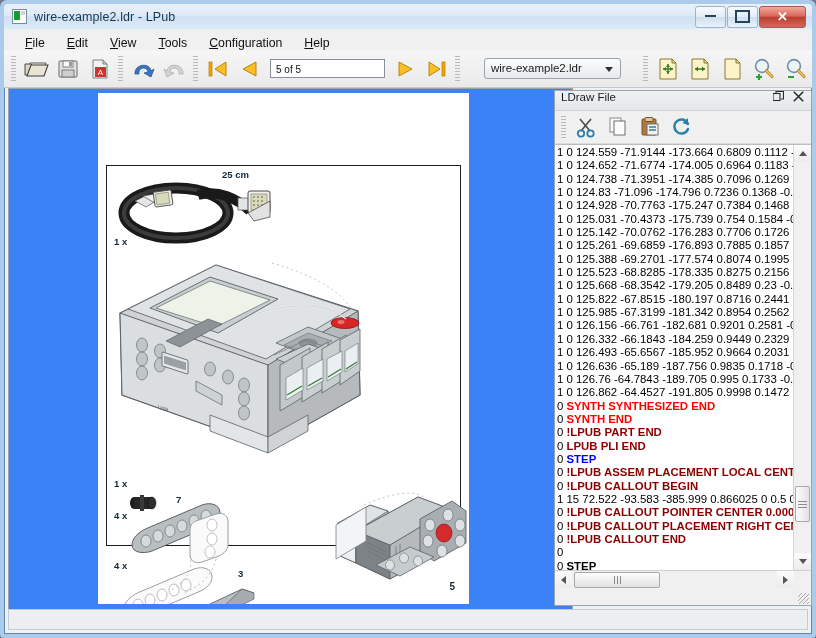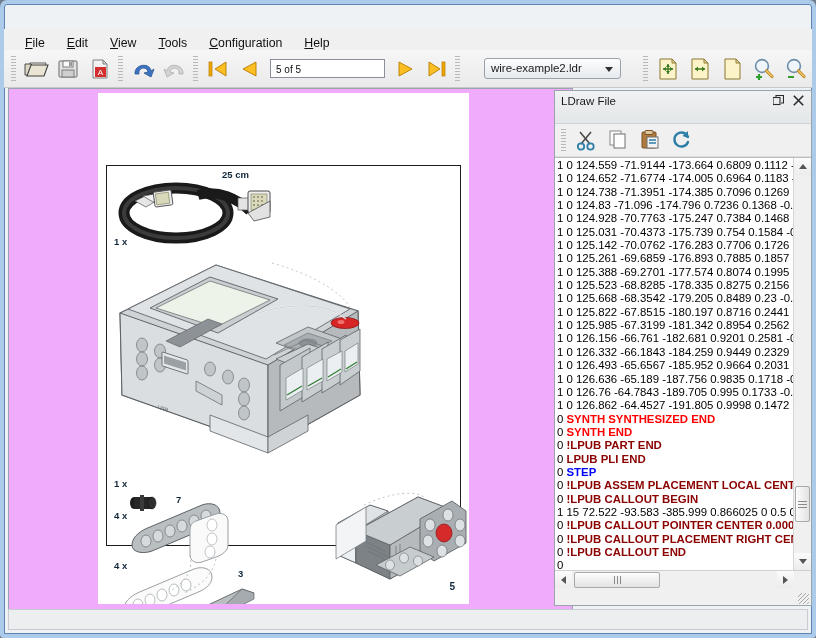--- a/index.html
+++ b/index.html
@@ -94,21 +94,21 @@
   }
   .combo .arrow{
     position:absolute;right:7px;top:8px;
     width:0;height:0;border-left:4.5px solid transparent;border-right:4.5px solid transparent;
     border-top:5px solid #303030;
   }
 
   
   .center{
     position:absolute;left:4px;top:84px;width:565px;bottom:18px;
-    background:#f0abfc;border:1px solid #9aa4ae;box-sizing:border-box;
+    background:#3b82f6;border:1px solid #9aa4ae;box-sizing:border-box;
     overflow:hidden;
   }
   .page{
     position:absolute;left:89px;top:4px;width:371px;height:511px;
     background:#fff;
   }
   .page-border{
     position:absolute;left:8px;top:72px;right:8px;height:381px;
     border:1px solid #1c1c1c;box-sizing:border-box;
   }
@@ -121,23 +121,23 @@
     background:#eceeef;border:1px solid #c5cbd0;box-sizing:border-box;
   }
 
   
   .dock{
     position:absolute;left:550px;top:86px;width:258px;bottom:28px;
     background:#f0f0f0;border:1px solid #9aa4ae;box-sizing:border-box;
     display:flex;flex-direction:column;
   }
   .dock-title{
-    height:19px;flex:0 0 auto;display:flex;align-items:center;
+    height:19px;flex:0 0 auto;display:flex;
     background:linear-gradient(to bottom,#eff1f2,#e4e7e9);
-    border-bottom:1px solid #cfd4d8;padding:0 4px 13px 6px;
+    border-bottom:1px solid #cfd4d8;padding:0 4px 0 6px;
   }
   .dock-title span.t{font-size:11.5px;color:#1a1a1a;}
   .dock-title .dbtns{margin-left:auto;display:flex;gap:9px;padding-right:3px;color:#2b2b2b;font-size:11px;}
   .dock-toolbar{
     height:32px;flex:0 0 auto;display:flex;align-items:center;padding-left:4px;
     background:#f0f0f0;border-bottom:1px solid #dcdcdc;
   }
   .dbtn{width:32px;height:28px;display:flex;align-items:center;justify-content:center;}
   .textarea-wrap{
     flex:1 1 auto;position:relative;background:#fff;overflow:hidden;
@@ -197,20 +197,33 @@
 
   
   svg{display:block;}
   .lbl{font-size:9.5px;font-weight:bold;fill:#10263b;font-family:"Liberation Sans",sans-serif;}
 </style>
 </head>
 <body>
 
 <div class="window">
 
+  <div class="titlebar">
+    <div class="title-icon"></div>
+    <div class="title-text">wire-example2.ldr - LPub</div>
+    <div class="winbtns">
+      <div class="wb">
+          <i class="mini"></i>
+        </div>
+      <div class="wb">
+          <i class="maxi"></i>
+        </div>
+      <div class="wb close">✕</div>
+    </div>
+  </div>
 
   <div class="menubar">
     <div class="menu-item"><u>F</u><span>ile</span></div>
     <div class="menu-item"><u>E</u><span>dit</span></div>
     <div class="menu-item"><u>V</u><span>iew</span></div>
     <div class="menu-item"><u>T</u><span>ools</span></div>
     <div class="menu-item"><u>C</u><span>onfiguration</span></div>
     <div class="menu-item"><u>H</u><span>elp</span></div>
   </div>
 

